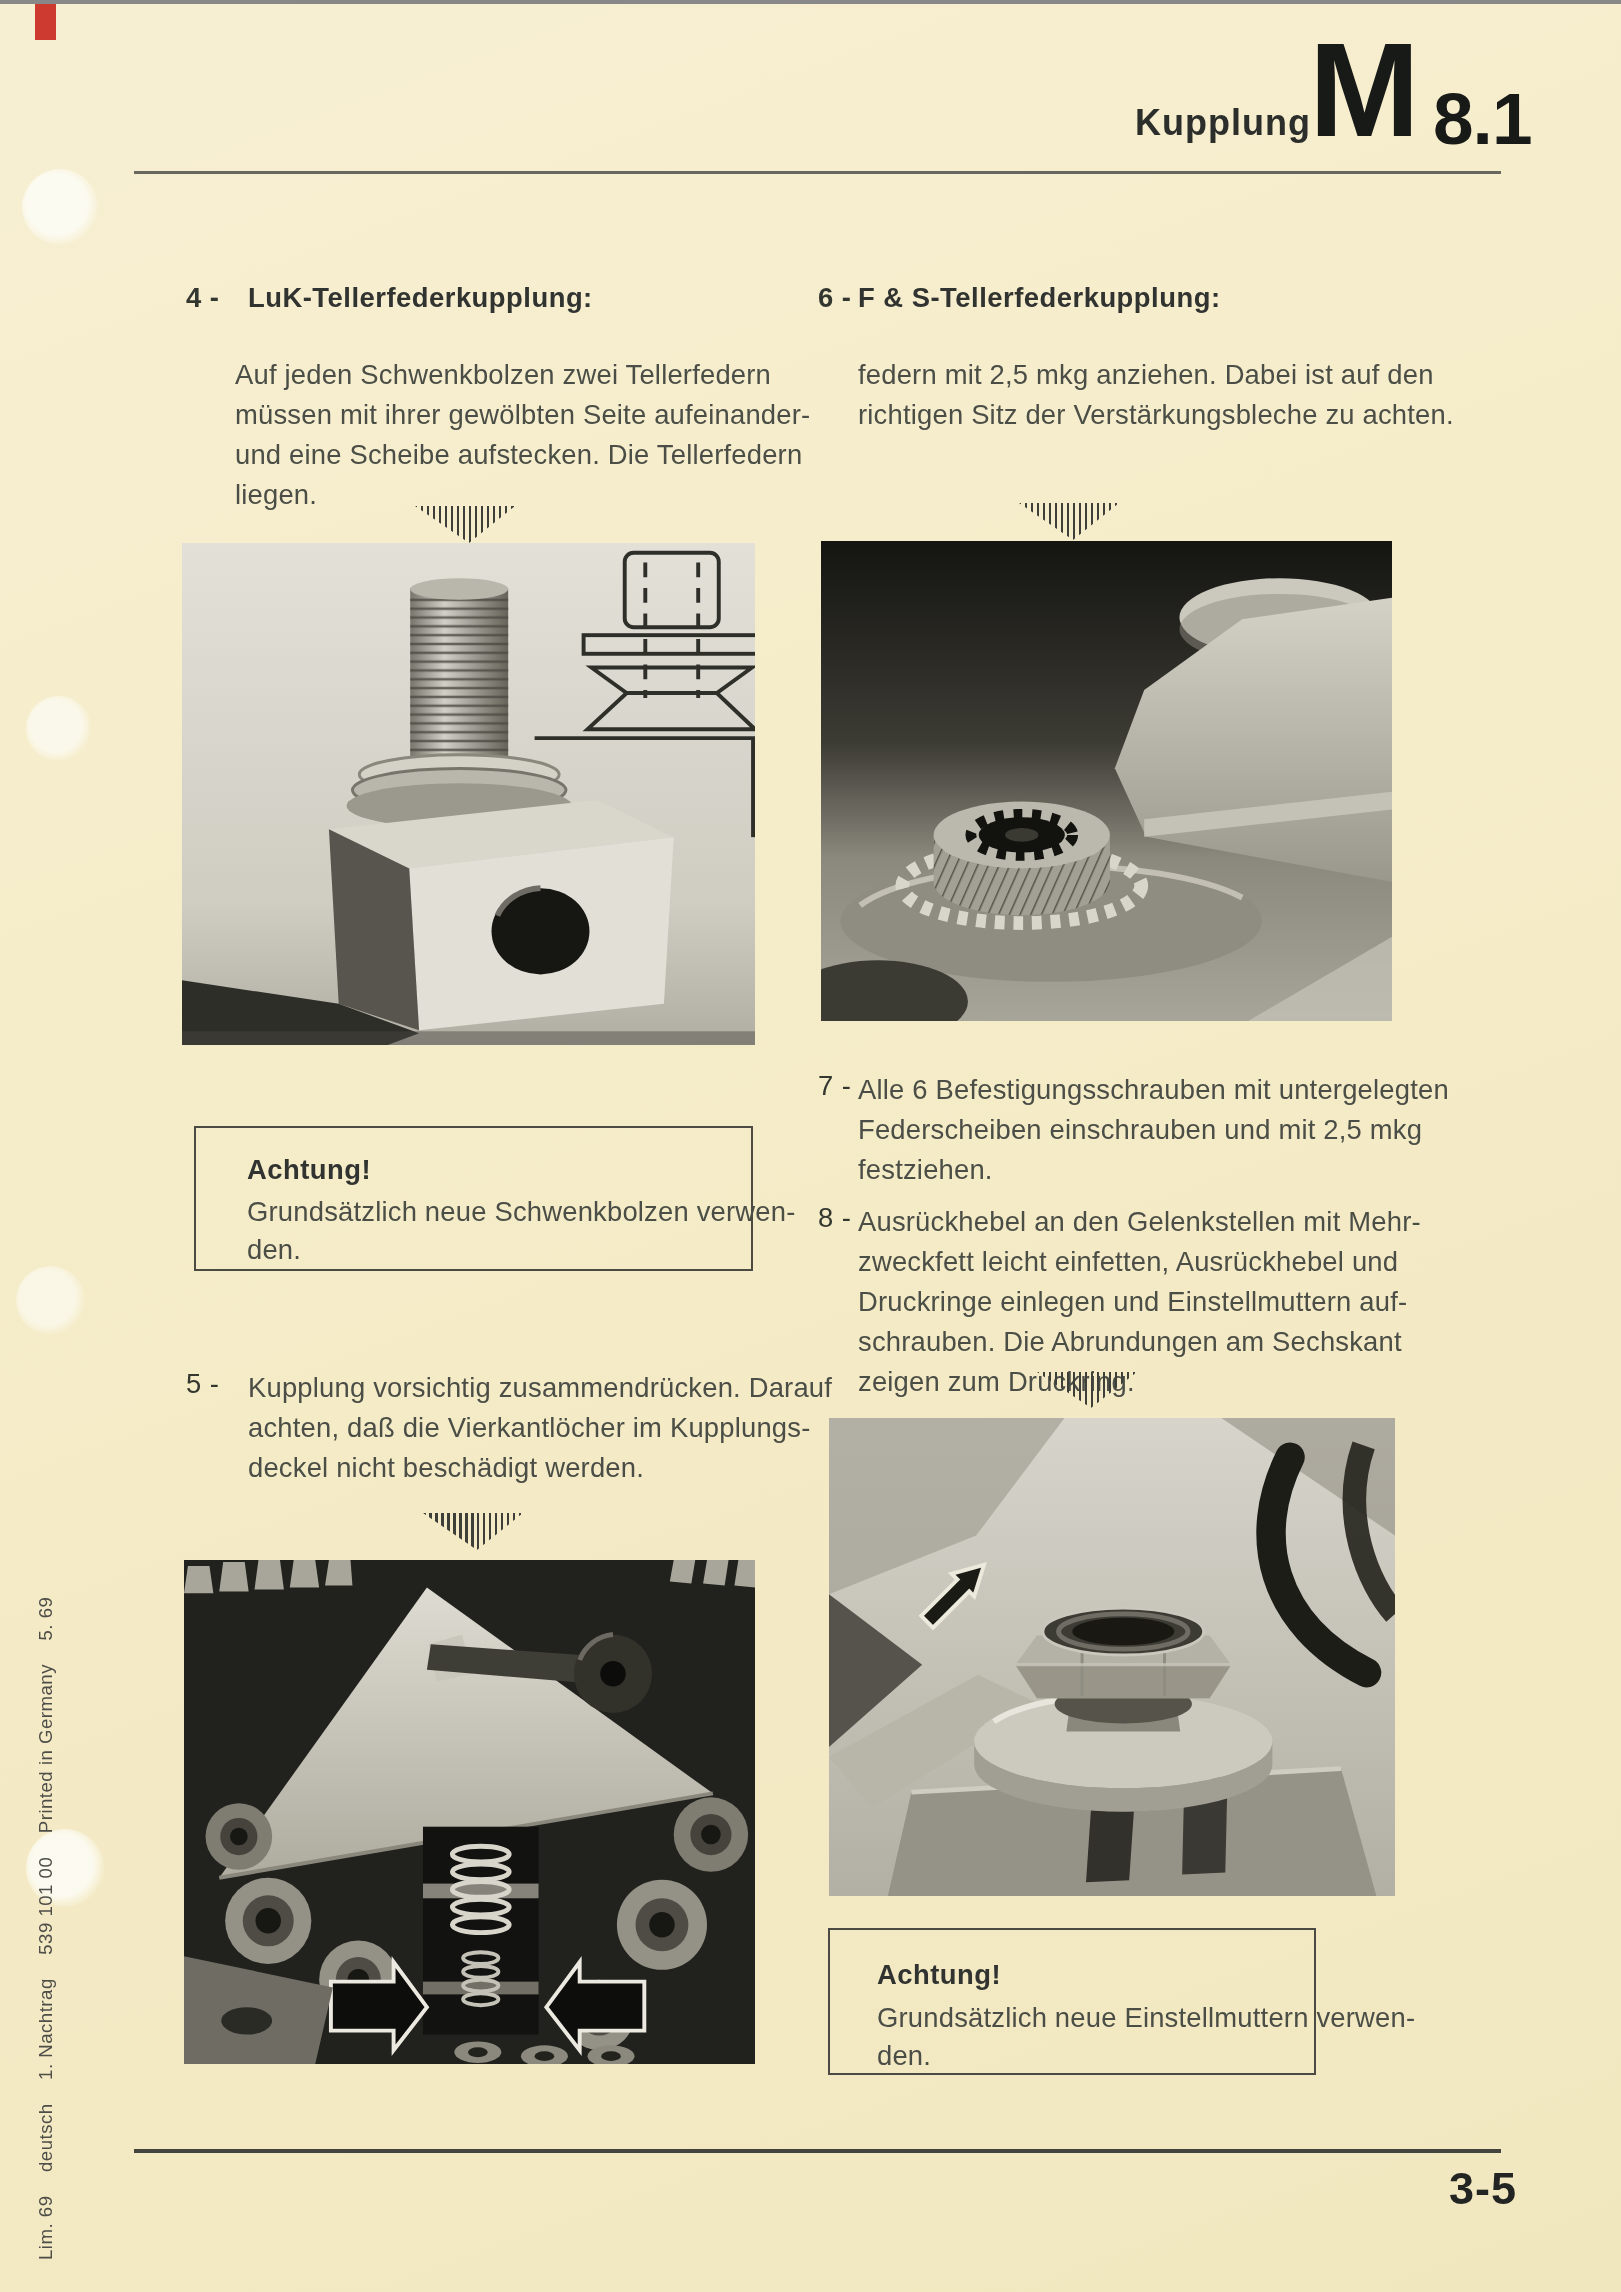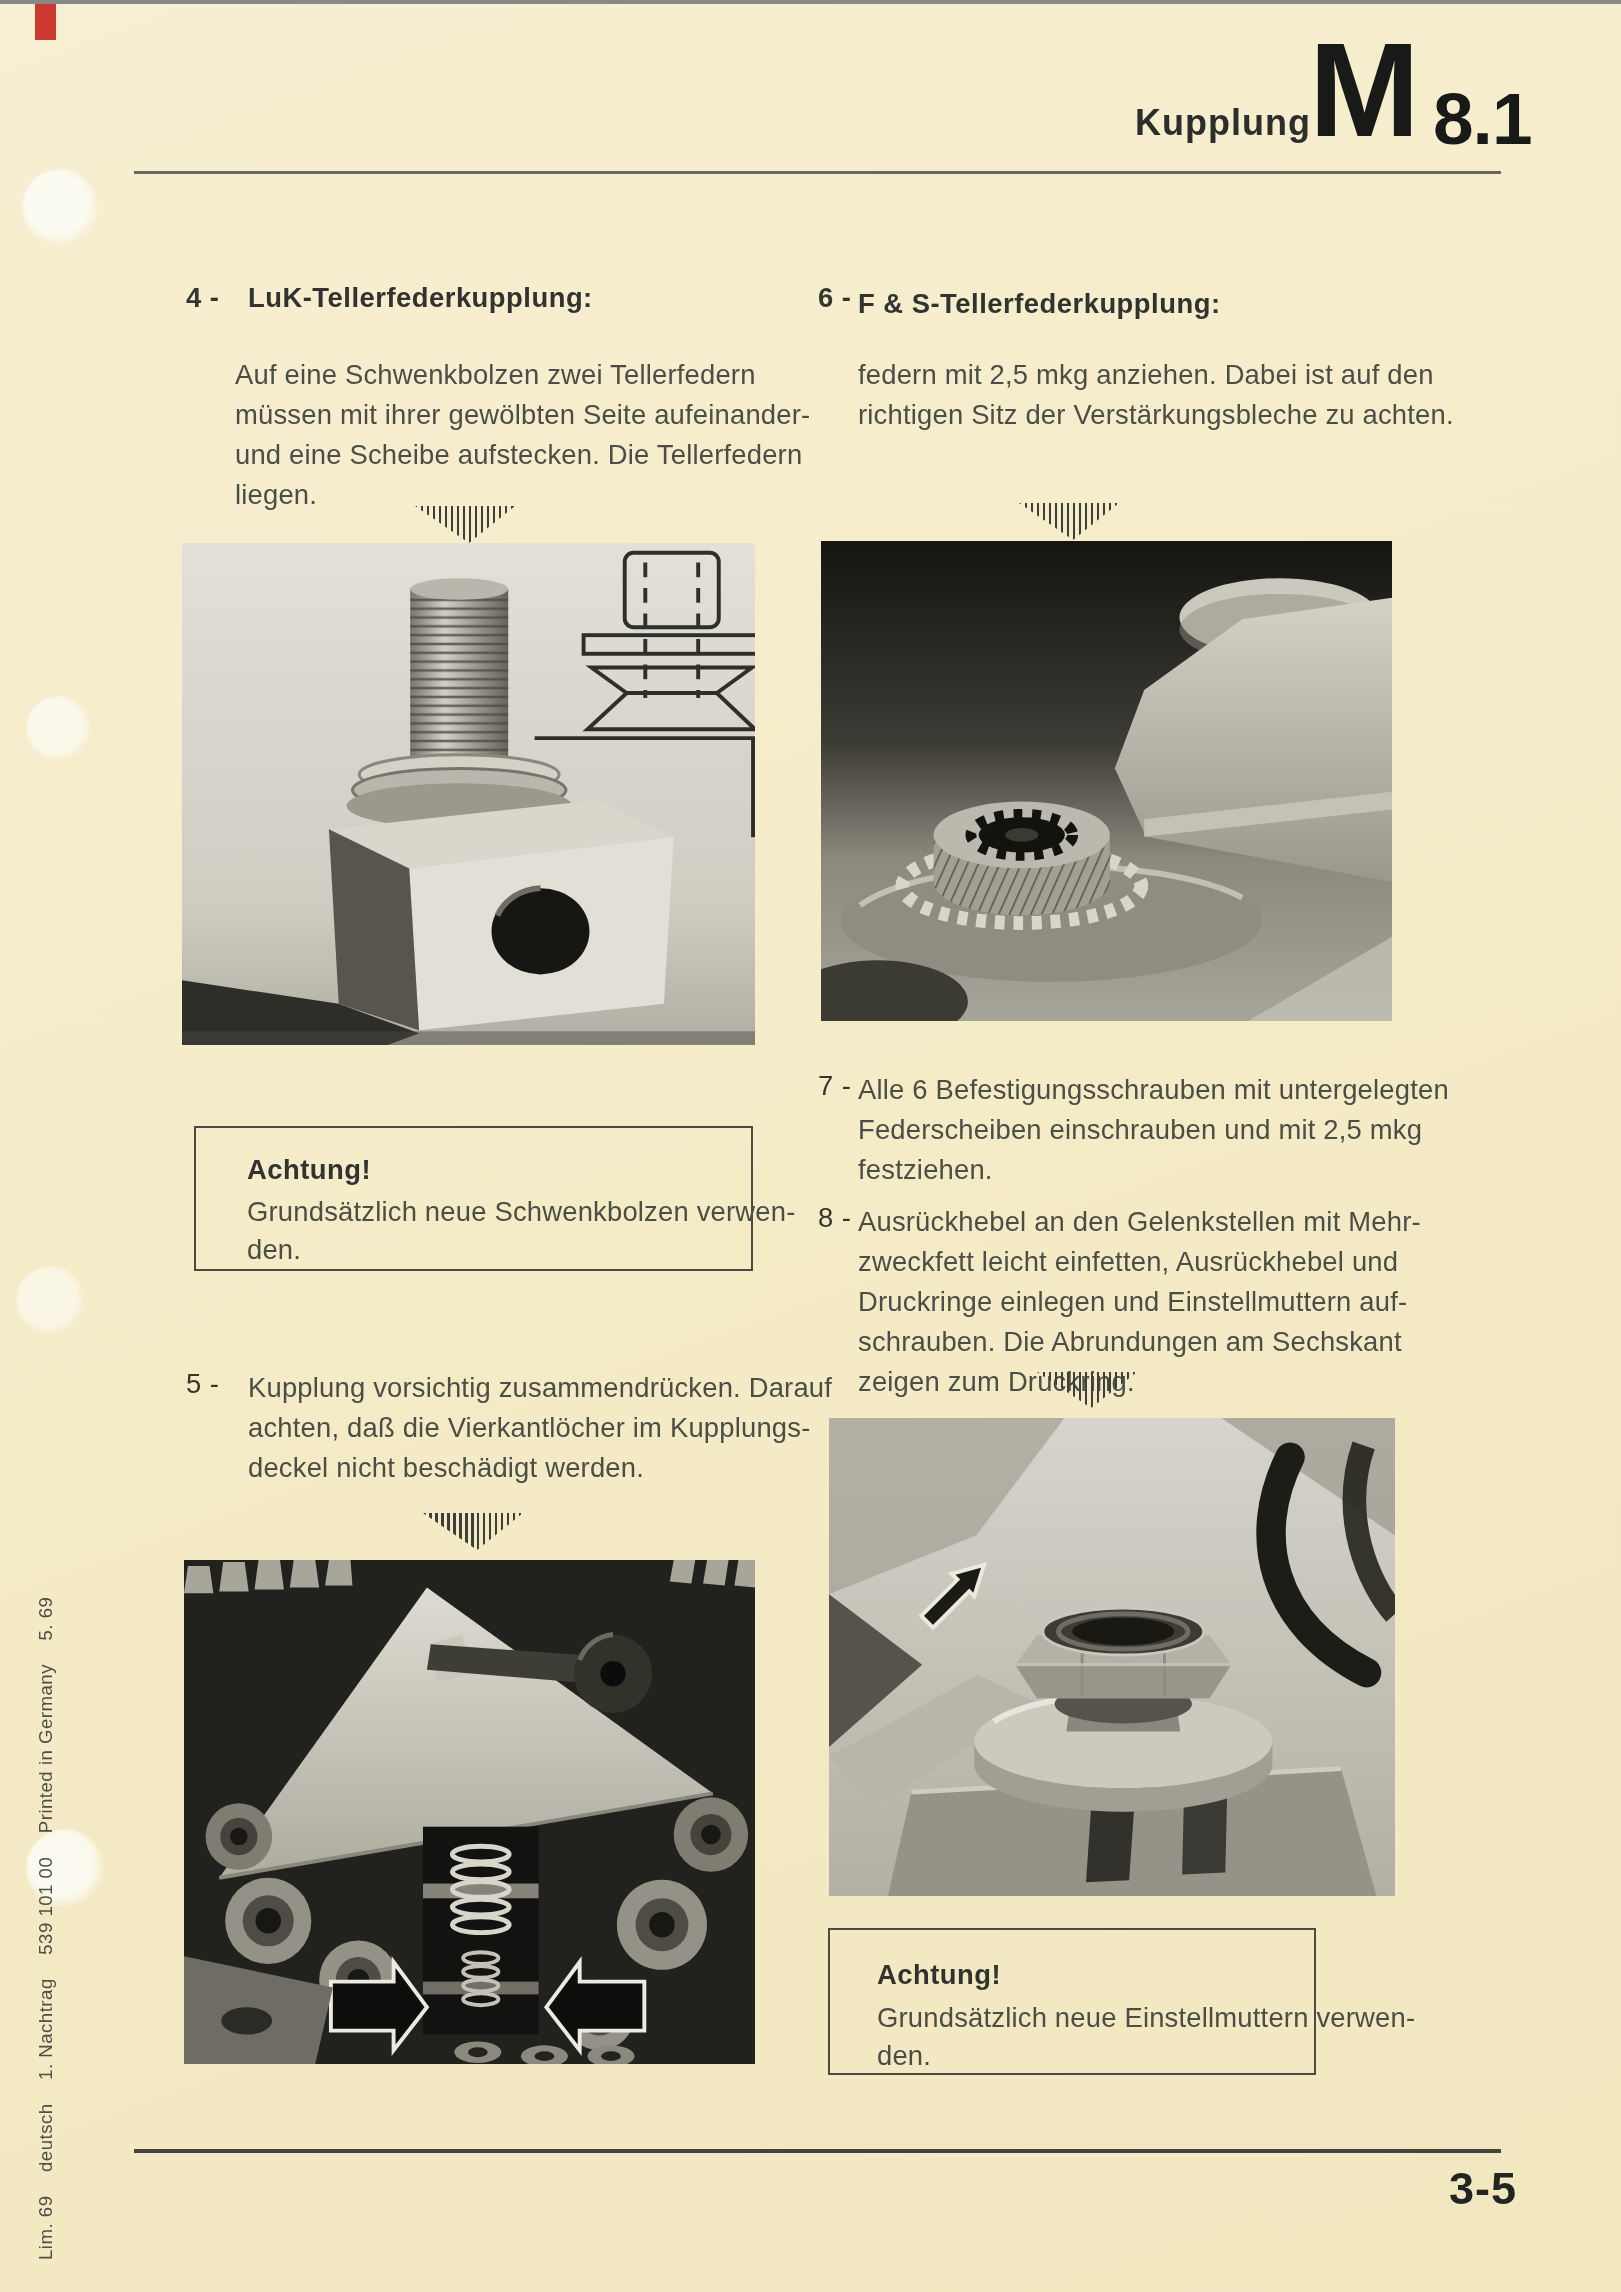--- a/index.html
+++ b/index.html
@@ -57,21 +57,21 @@
 
   <div class="kupplung-label">Kupplung</div>
   <div class="m-big">M</div>
   <div class="m-sub">8.1</div>
   <div class="rule" style="left:134px;top:167px;width:1367px;height:2.9px;"></div>
 
   <div class="numlab bold" style="left:186px;top:278px;">4 -</div>
   <div class="h-title" style="left:248px;top:278px;">LuK-Tellerfederkupplung:</div>
 
   <div class="para" style="left:235px;top:351px;width:510px;">
-    <div class="ln">Auf eine Schwenkbolzen zwei Tellerfedern</div>
+    <div class="ln">Auf jeden Schwenkbolzen zwei Tellerfedern</div>
     <div class="ln">müssen mit ihrer gewölbten Seite aufeinander-</div>
     <div class="ln">und eine Scheibe aufstecken. Die Tellerfedern</div>
     <div class="ln last">liegen.</div>
   </div>
 
   <div class="hatch-arrow" style="left:415px;top:502px;width:100px;height:37px;"></div>
 
   <div class="photo" style="left:182px;top:539px;width:573px;height:502px;">
     <svg viewBox="0 0 585 512" preserveAspectRatio="none">
       <defs>
@@ -228,21 +228,21 @@
           <ellipse cx="368" cy="506" rx="10" ry="5" fill="#23231e"></ellipse>
         <ellipse cx="436" cy="506" rx="24" ry="11" fill="#8b887d"></ellipse>
           <ellipse cx="436" cy="506" rx="10" ry="5" fill="#23231e"></ellipse>
       </g>
       <polygon points="0,404 152,436 134,514 0,514" fill="#6e6c63"></polygon>
       <ellipse cx="64" cy="470" rx="26" ry="14" fill="#2b2b26"></ellipse>
     </svg>
   </div>
 
   <div class="numlab bold" style="left:818px;top:278px;">6 -</div>
-  <div class="h-title" style="left:858px;top:284px;text-align:center;">F &amp; S-Tellerfederkupplung:</div>
+  <div class="h-title" style="left:858px;top:278px;text-align:center;">F &amp; S-Tellerfederkupplung:</div>
 
   <div class="para" style="left:858px;top:351px;width:519px;">
     <div class="ln">federn mit 2,5 mkg anziehen. Dabei ist auf den</div>
     <div class="ln last">richtigen Sitz der Verstärkungsbleche zu achten.</div>
   </div>
 
   <div class="hatch-arrow" style="left:1019px;top:499px;width:100px;height:37px;"></div>
 
   <div class="photo" style="left:821px;top:537px;width:571px;height:480px;">
     <svg viewBox="0 0 583 490" preserveAspectRatio="none">

